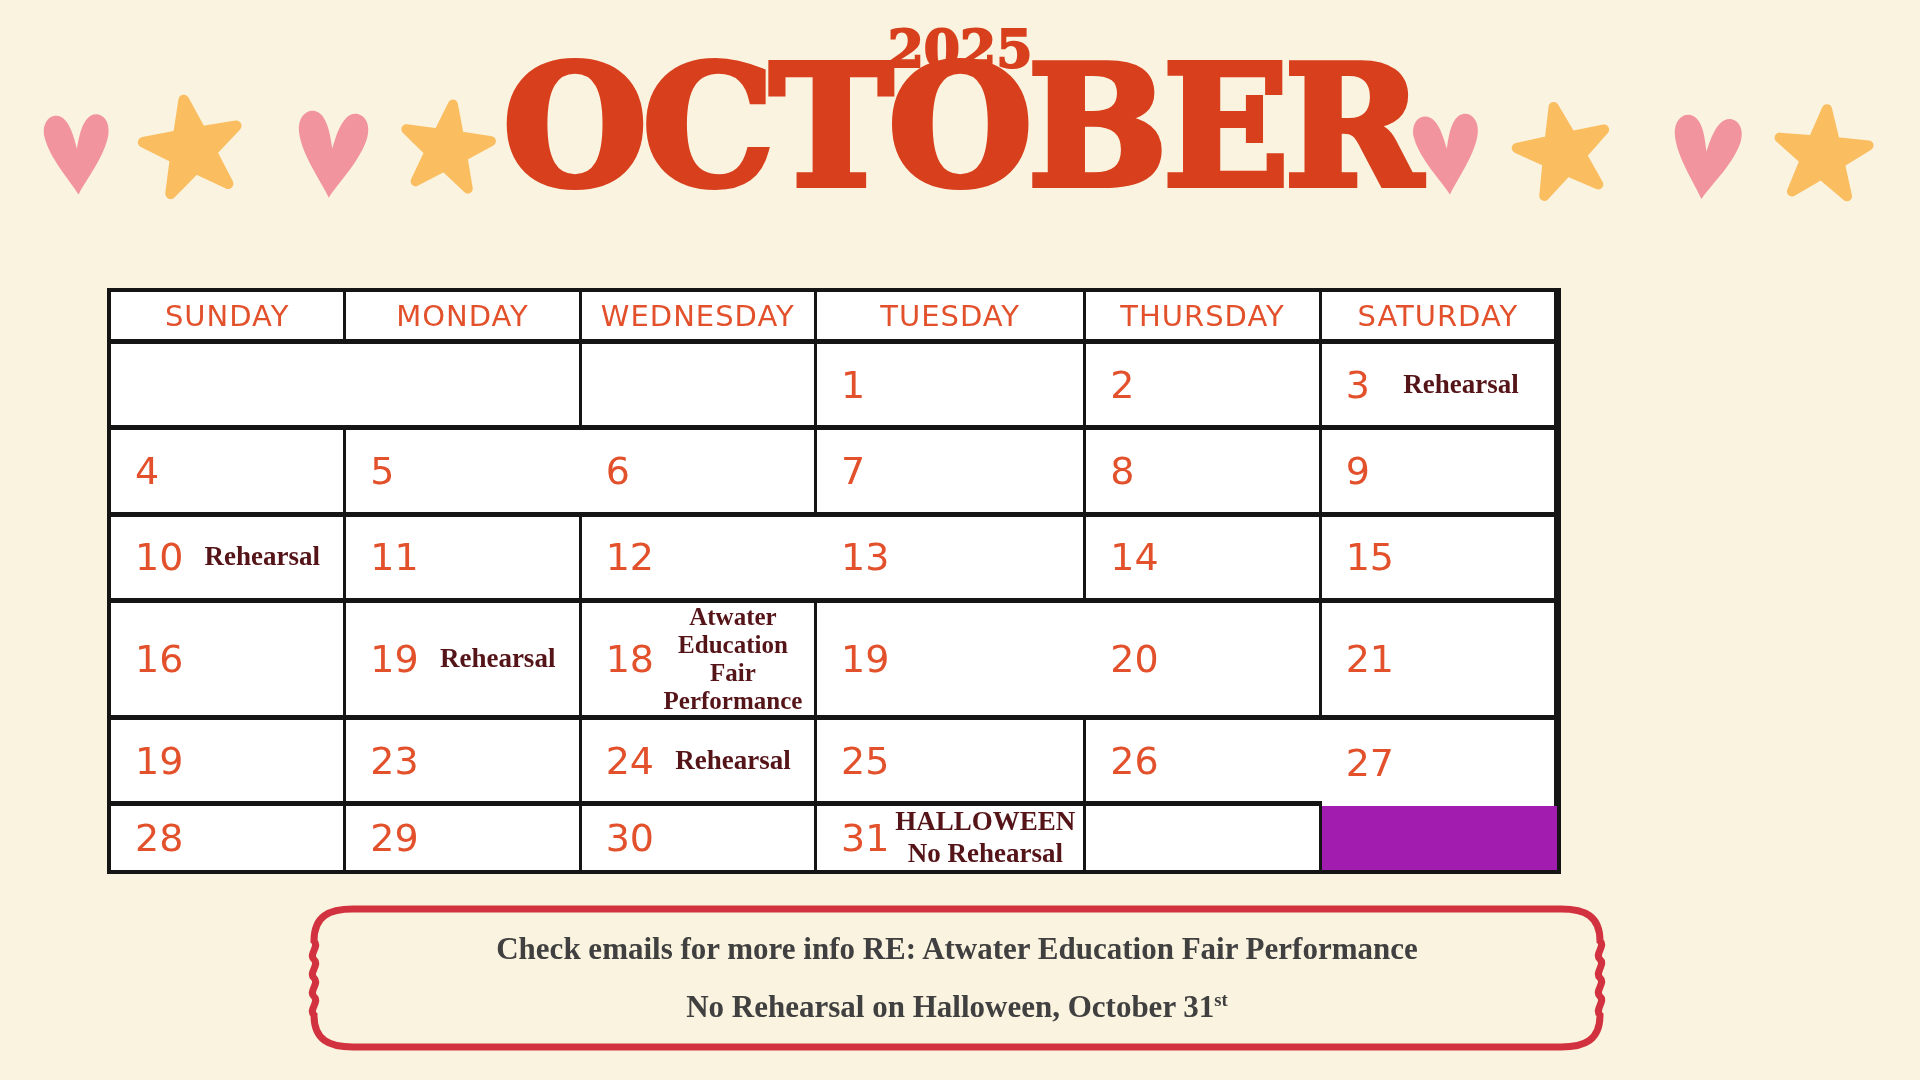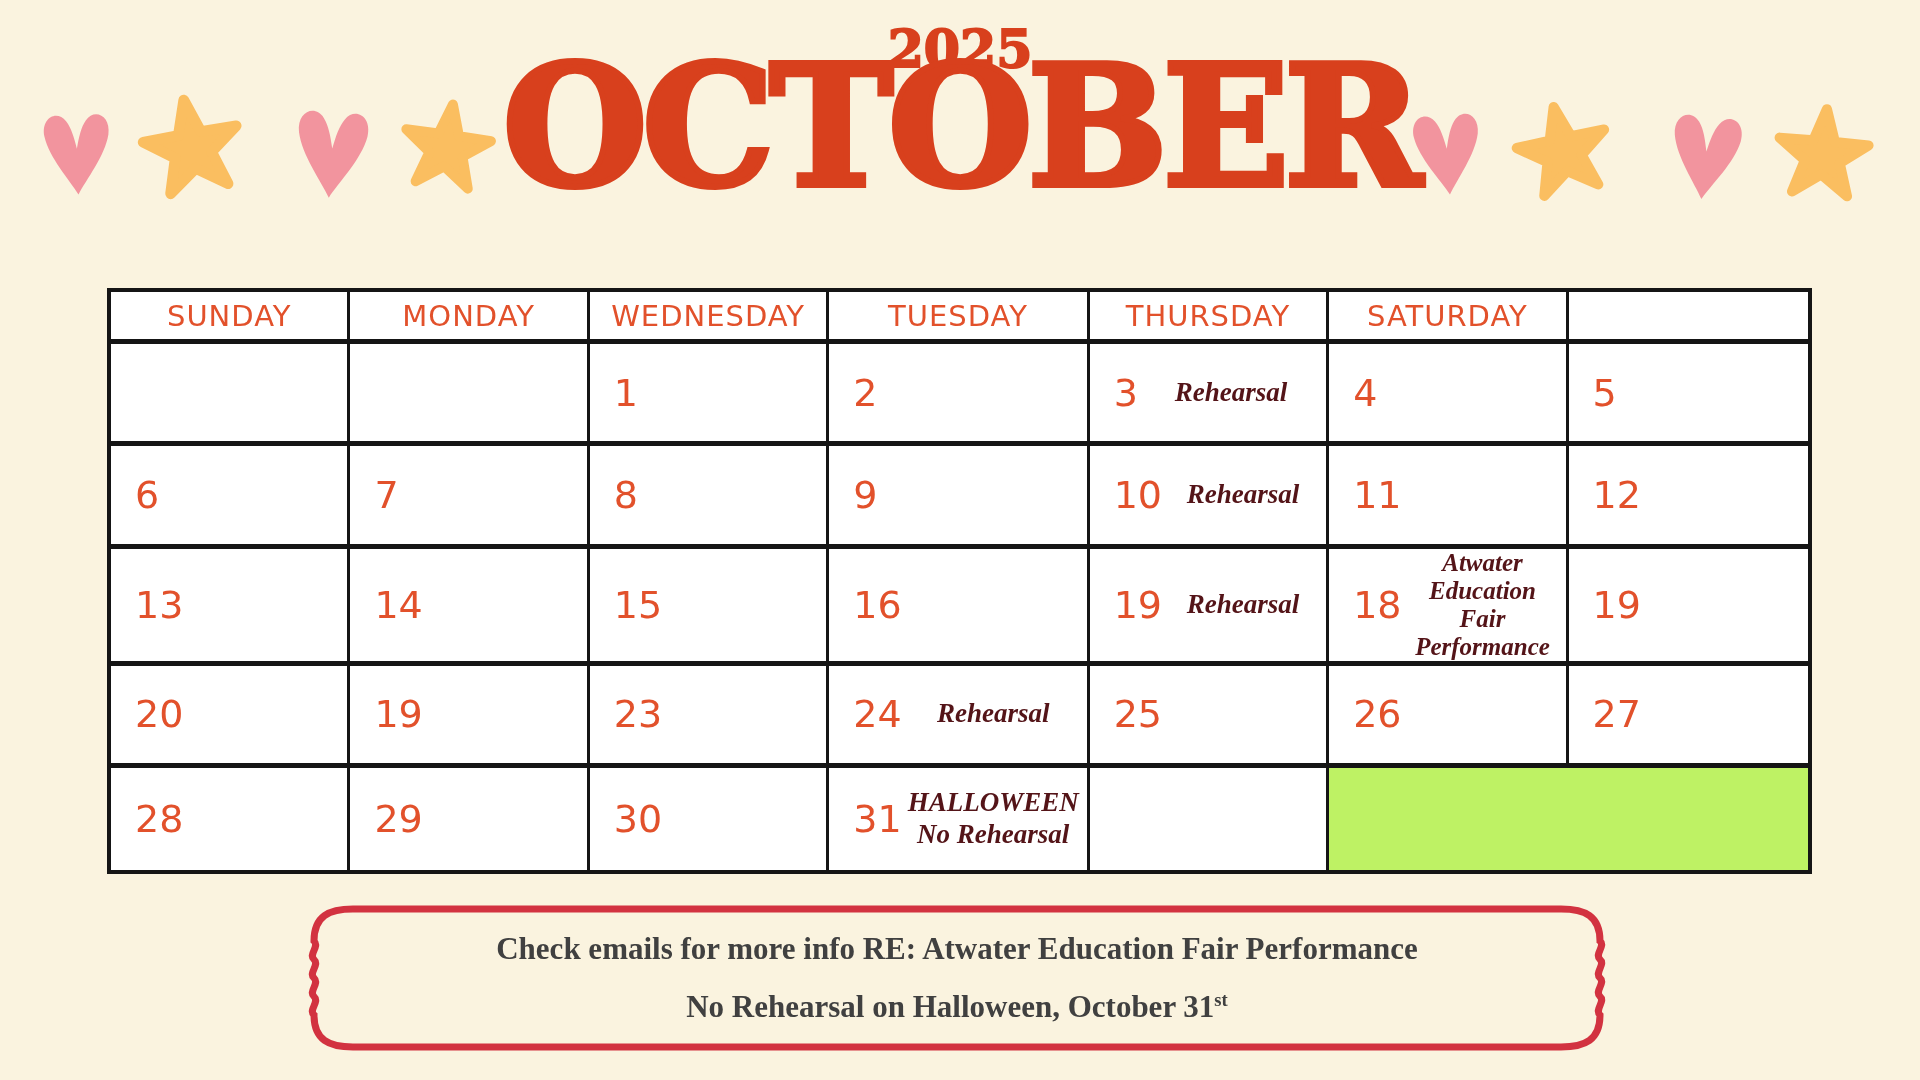--- a/index.html
+++ b/index.html
@@ -14,35 +14,35 @@
           font-family:"DejaVu Serif", serif; font-weight:bold; font-size:166px;
           letter-spacing:-5px; line-height:1; color:#D8401D; -webkit-text-stroke:6px #D8401D; }
 
   
   .deco { position:absolute; }
   .deco svg { display:block; width:100%; height:100%; }
   .heart-fill { fill:#F2949E; }
   .star-fill  { fill:#FABE60; stroke:#FABE60; stroke-width:10; stroke-linejoin:round; }
 
   
-  .calendar { position:absolute; left:107px; top:288px; width:1705px; height:586px;
-          background:#bef264; border:4px solid #151515; box-sizing:border-box;
-          display:grid; grid-template-columns:repeat(7,1fr); grid-template-rows:52px repeat(5,1fr); }
+  .calendar { position:absolute; left:107px; top:288px; width:1454px; height:586px;
+          background:#a21caf; border:4px solid #151515; box-sizing:border-box;
+          display:grid; grid-template-columns:repeat(6,1fr); grid-template-rows:52px repeat(5,1fr); }
   .hcell { display:flex; align-items:center; justify-content:center;
           font-family:"DejaVu Sans", sans-serif; font-size:29px; letter-spacing:1px;
           color:#E2512B; border-right:3px solid #151515; border-bottom:5px solid #151515;
           box-sizing:border-box; background:#fff; }
   .cell { border-right:3px solid #151515; border-bottom:5px solid #151515;
           box-sizing:border-box; background:#fff; display:flex; align-items:center;
           padding:0 8px 0 24px; gap:6px; }
   .calendar > :nth-child(7n)  { border-right:none; }
   .calendar > :nth-child(n+36){ border-bottom:none; }
   .daynum { font-family:"DejaVu Sans", sans-serif; font-size:38px; color:#E2512B; flex:0 0 auto; }
   .event  { flex:1; text-align:center; font-family:"Liberation Serif", serif; font-weight:bold;
-          font-size:27px; line-height:1.18; color:#541418; white-space:pre-line;font-style:italic; }
+          font-size:27px; line-height:1.18; color:#541418; white-space:pre-line; }
   .ev-3line .event { font-size:25px; line-height:1.12; }
 
   
   .note-box { position:absolute; left:308px; top:903px; width:1298px; height:150px; }
   .note-box svg { position:absolute; left:0; top:0; width:100%; height:100%; }
   .note-border-path { fill:none; stroke:#D23240; stroke-width:7; stroke-linecap:round; }
   .note-text { position:absolute; left:40px; right:40px; top:0; bottom:0; display:flex;
           flex-direction:column; justify-content:center; align-items:center; gap:27px;
           font-family:"Liberation Serif", serif; font-weight:bold; color:#404040; }
   .note-line { font-size:31px; line-height:1; }
@@ -193,20 +193,24 @@
 Education Fair
 Performance</span>
       </div>
 
     <div class="cell">
         <span class="daynum">19</span>
         <span class="event"></span>
       </div>
     <div class="cell">
         <span class="daynum">20</span>
+        <span class="event"></span>
+      </div>
+    <div class="cell">
+        <span class="daynum">21</span>
         <span class="event"></span>
       </div>
     <div class="cell">
         <span class="daynum">19</span>
         <span class="event"></span>
       </div>
     <div class="cell">
         <span class="daynum">23</span>
         <span class="event"></span>
       </div>

